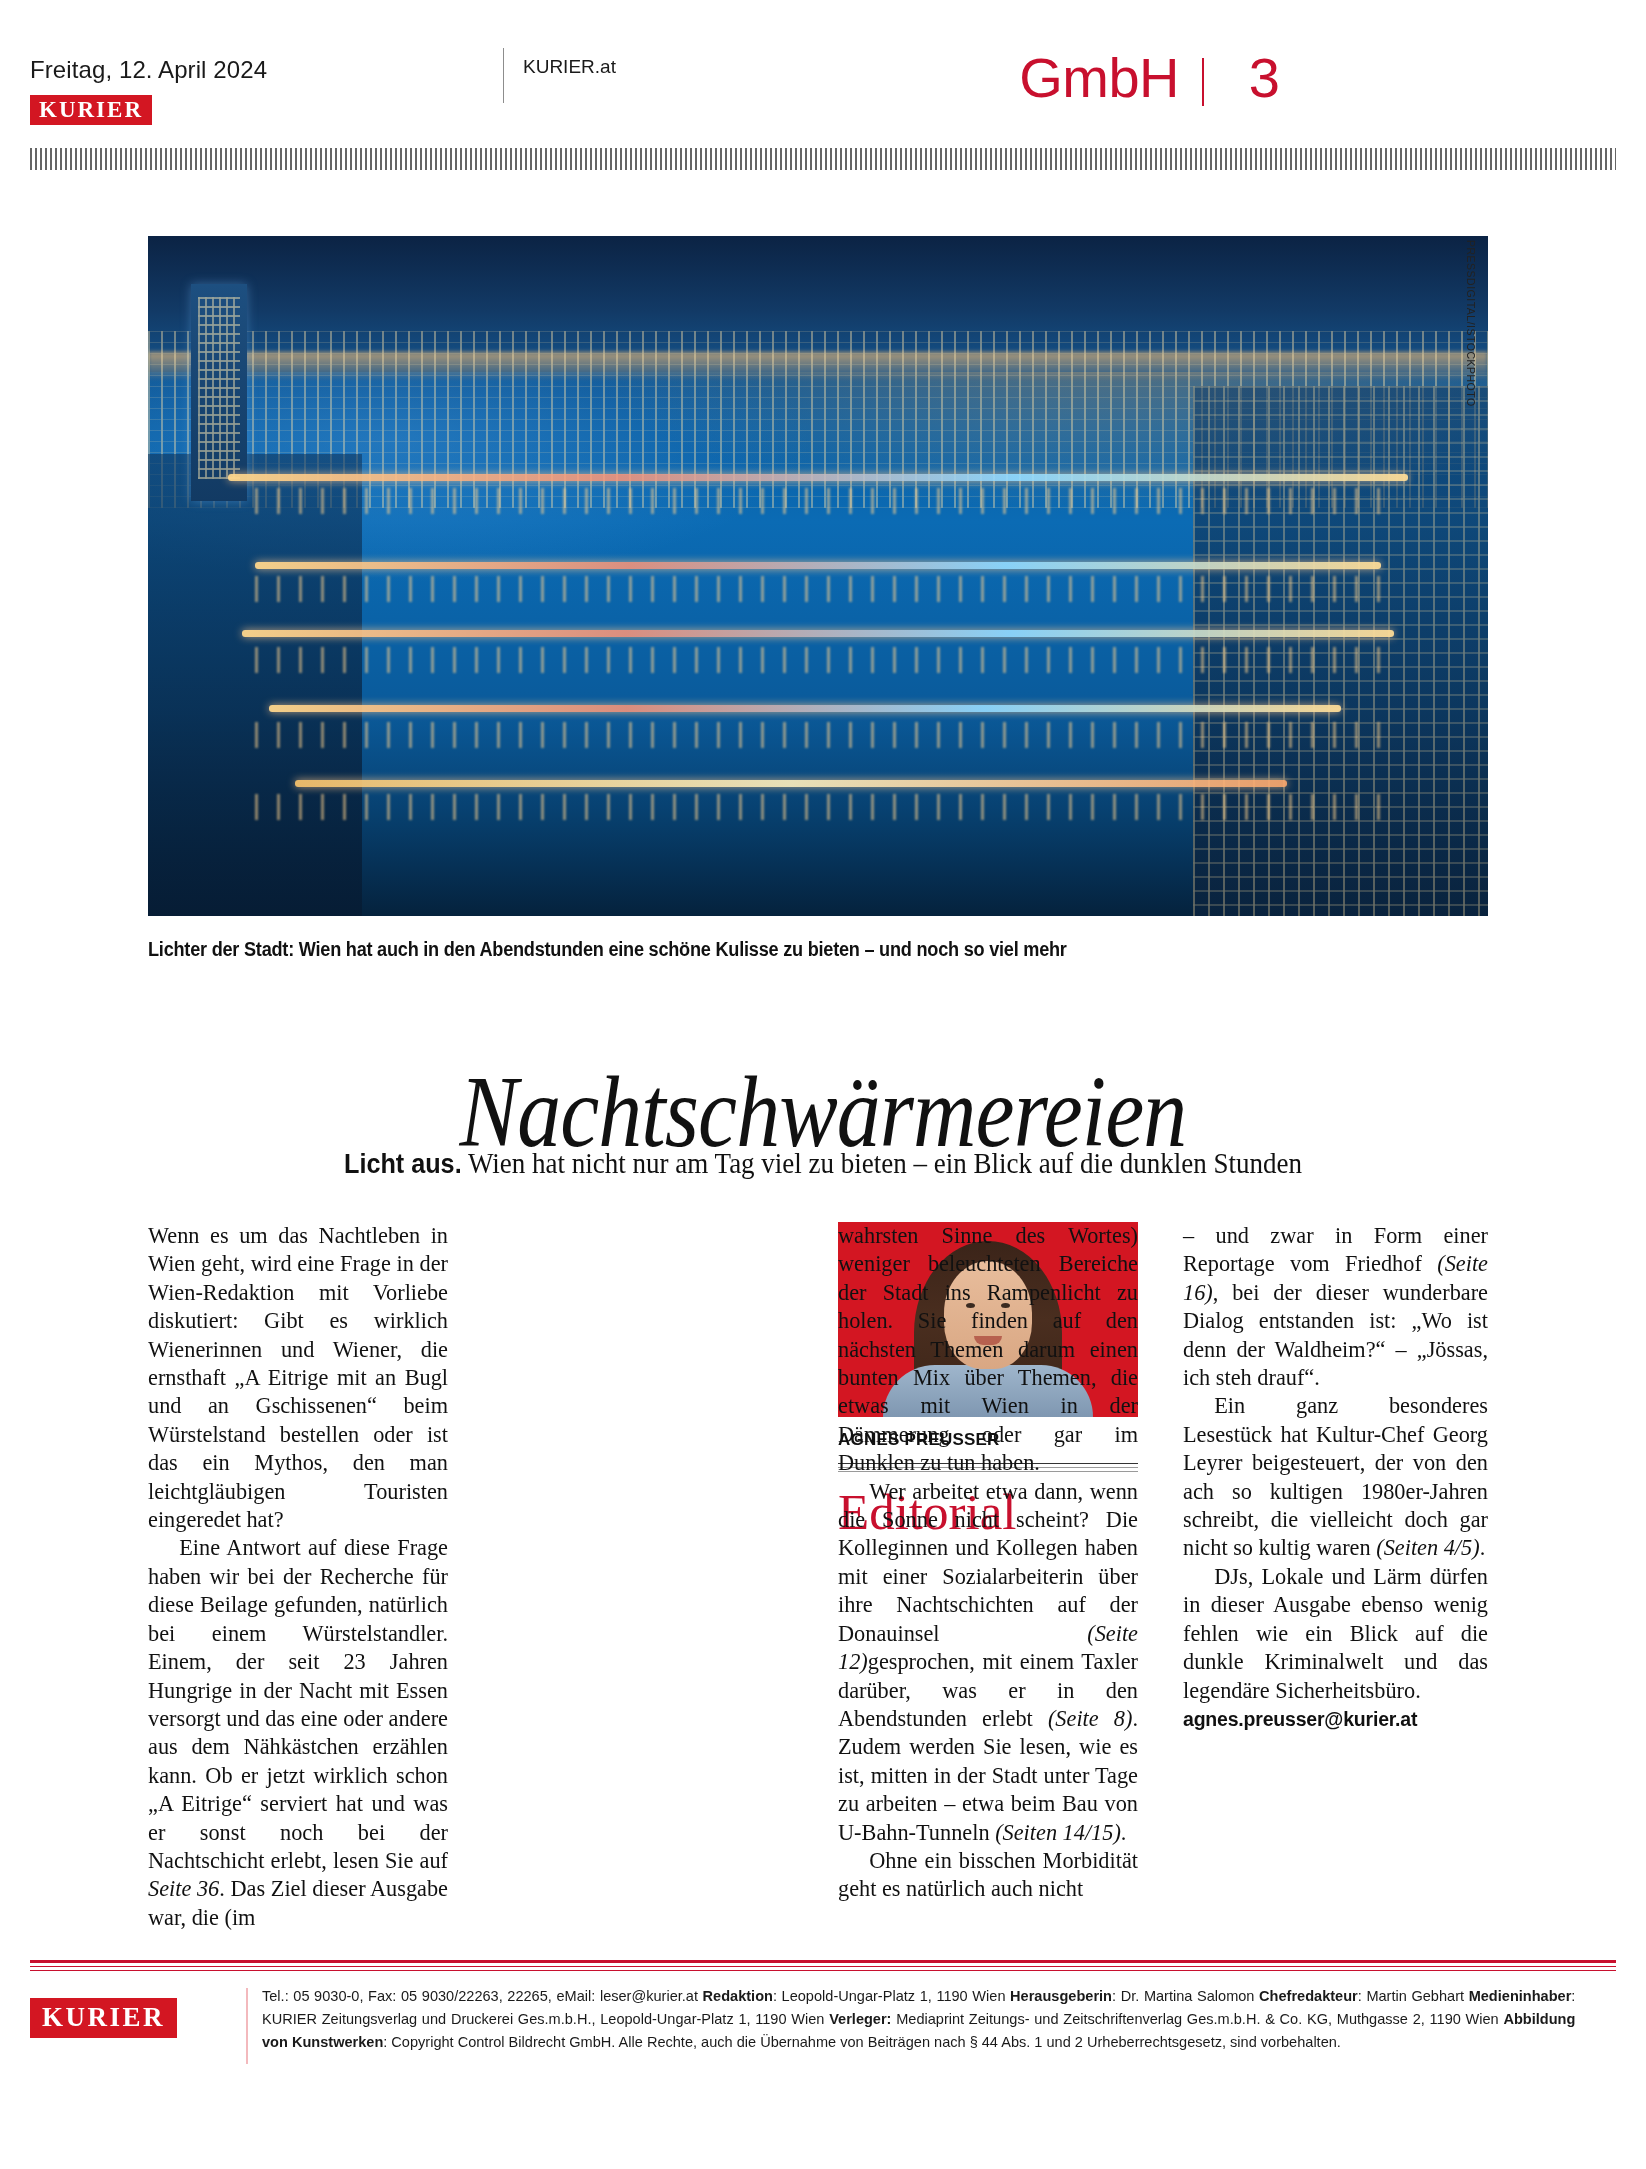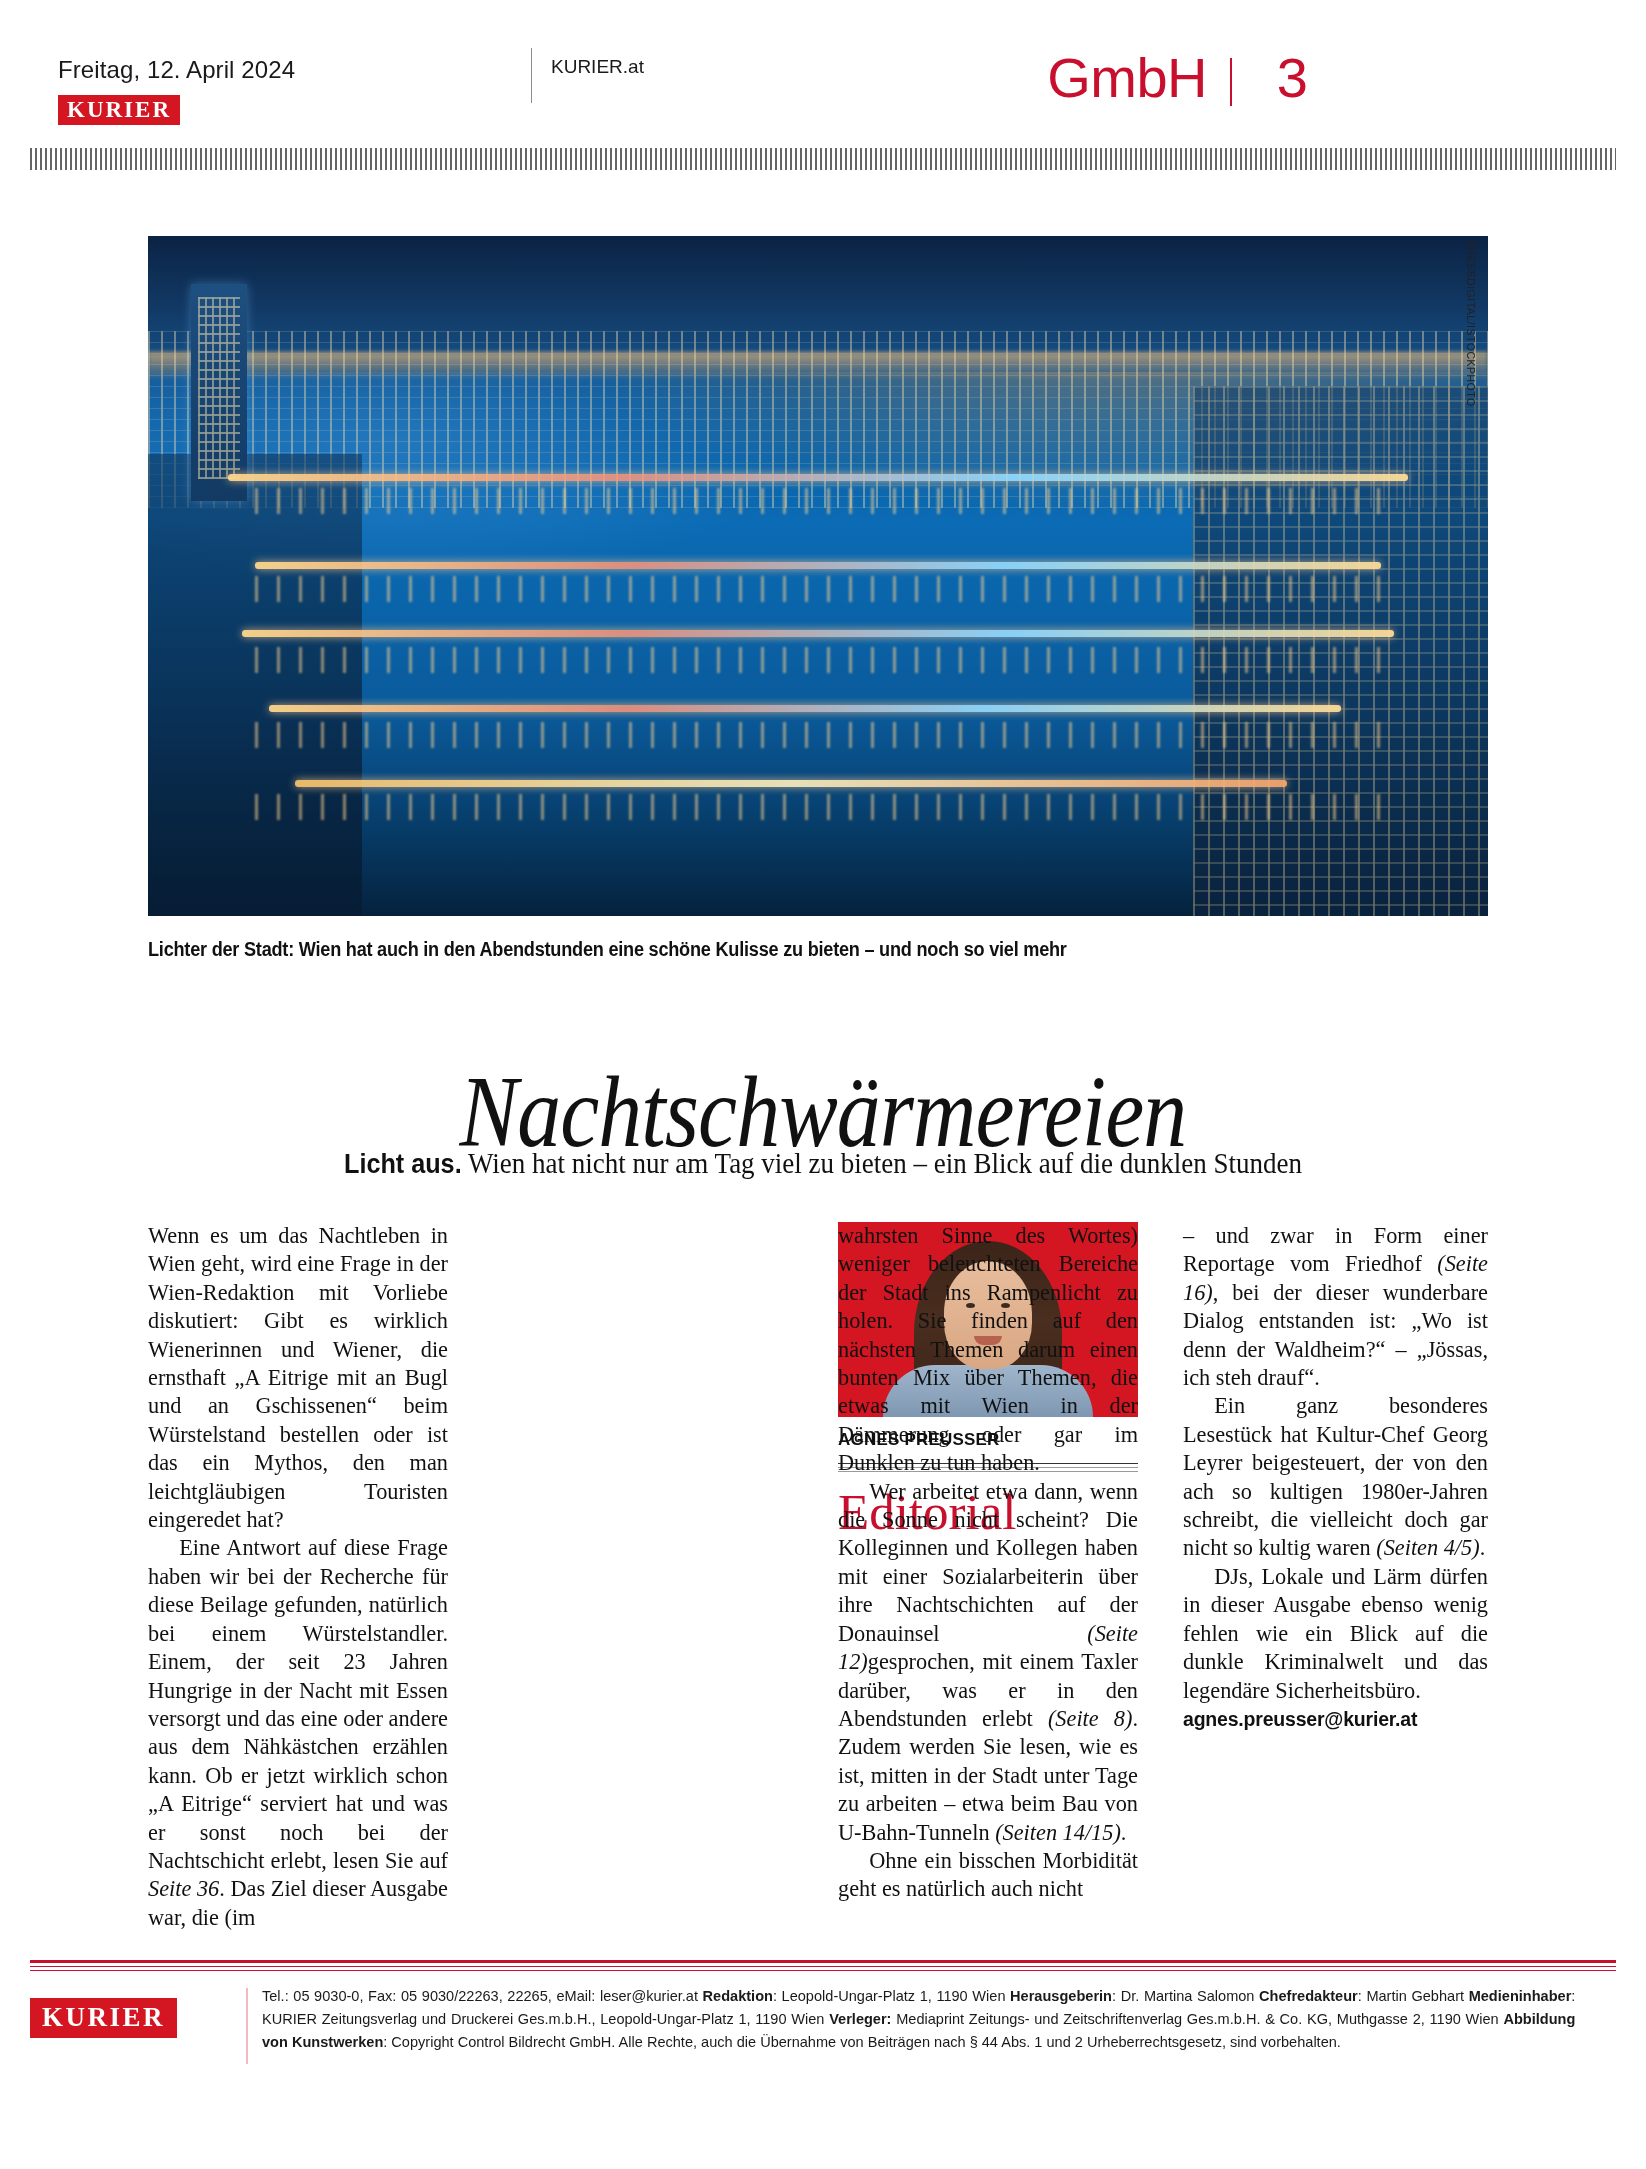--- a/index.html
+++ b/index.html
@@ -9,21 +9,21 @@
     background:#ffffff;
     font-family:"Liberation Sans", sans-serif;
     color:#111;
     position:relative;
     overflow:hidden;
   }
   .page { width:1646px; height:2169px; position:relative; }
 
   
   .masthead {
-    position:absolute; left:0; top:0; width:1314px; height:120px;margin-left:28px;
+    position:absolute; left:0; top:0; width:1314px; height:120px;
   }
   .date-line {
     position:absolute; left:30px; top:56px;
     font-size:24px; letter-spacing:0.1px; color:#1a1a1a;
     font-family:"Liberation Sans", sans-serif;
     font-stretch:condensed;
   }
   .kurier-logo {
     position:absolute; left:30px; top:95px;
     background:#d31622; color:#fff;

